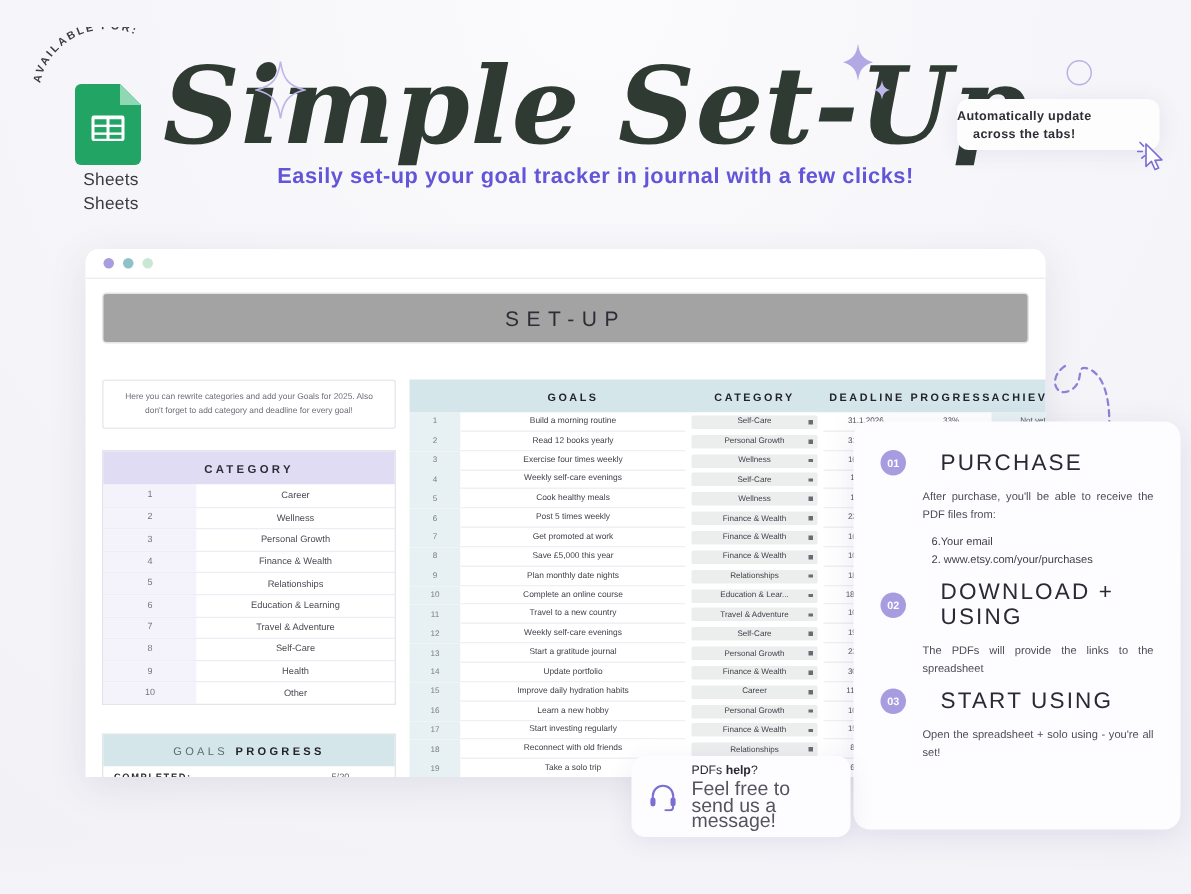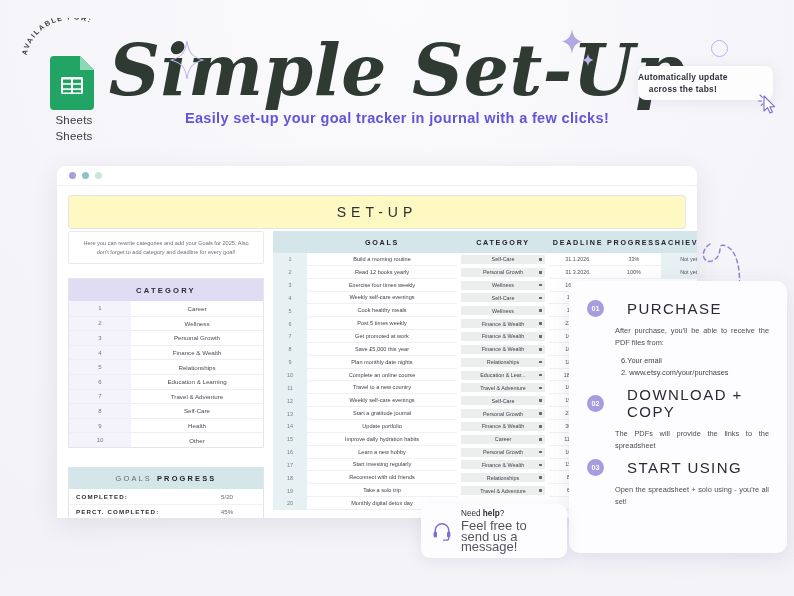--- a/index.html
+++ b/index.html
@@ -84,21 +84,21 @@
     border-bottom:1px solid #eeeef2;
     display:flex; align-items:center; padding-left:12px; gap:6px;
   }
   .dot { width:7px; height:7px; border-radius:50%; }
 
   .sheet-body { padding:9px 11px 0 11px; position:relative; height:332px; }
 
   .setup-bar {
     height:34px; border:1px solid #e4e4ea; border-radius:3px;
     display:flex; align-items:center; justify-content:center;
-    margin-bottom:2px; background:#fef9c3;text-align:center;
+    margin-bottom:24px; background:#a3a3a3;text-align:center;
   }
   .setup-bar span {
     font-size:14px; letter-spacing:5px; color:#2d2d36; font-weight:400;
   }
 
   .sheet-cols { display:flex; gap:9px; }
 
   
   .left-col { width:196px; flex:0 0 196px; }
   .hint-box {
@@ -666,21 +666,21 @@
         </div>
         <div class="step-body">After purchase, you'll be able to receive the PDF files from:</div>
         <div class="step-list">
           <div>6.Your email</div>
           <div>2. www.etsy.com/your/purchases</div>
         </div>
       </div>
       <div class="step">
         <div class="step-hd">
           <div class="step-num">02</div>
-          <div class="step-title">DOWNLOAD + COPY</div>
+          <div class="step-title">DOWNLOAD + USING</div>
         </div>
         <div class="step-body">The PDFs will provide the links to the spreadsheet</div>
       </div>
       <div class="step">
         <div class="step-hd">
           <div class="step-num">03</div>
           <div class="step-title">START USING</div>
         </div>
         <div class="step-body">Open the spreadsheet + solo using - you're all set!</div>
       </div>
@@ -689,19 +689,19 @@
 
 <div class="help-card">
   <svg class="help-icon" viewBox="0 0 20 20">
     <path d="M3.2,13 v-3.4 a6.8,6.8 0 0 1 13.6,0 V13" fill="none" stroke="#7a6fd4" stroke-width="1.4" stroke-linecap="round"></path>
     <rect x="1.6" y="10.6" width="3.4" height="6" rx="1.6" fill="#7a6fd4"></rect>
     <rect x="15" y="10.6" width="3.4" height="6" rx="1.6" fill="#7a6fd4"></rect>
     <path d="M16.7,16.6 v0.6 a2,2 0 0 1 -2,2 H11.6" fill="none" stroke="#7a6fd4" stroke-width="1.3" stroke-linecap="round"></path>
   </svg>
   <div>
     <div class="help-t1">
-      <span>Need </span><b>help</b><span>?</span>
+      <span>PDFs </span><b>help</b><span>?</span>
     </div>
     <div class="help-t2">Feel free to send us a message!</div>
   </div>
 </div>
 
 <div class="bottom-fade"></div>
 
 </body></html>

